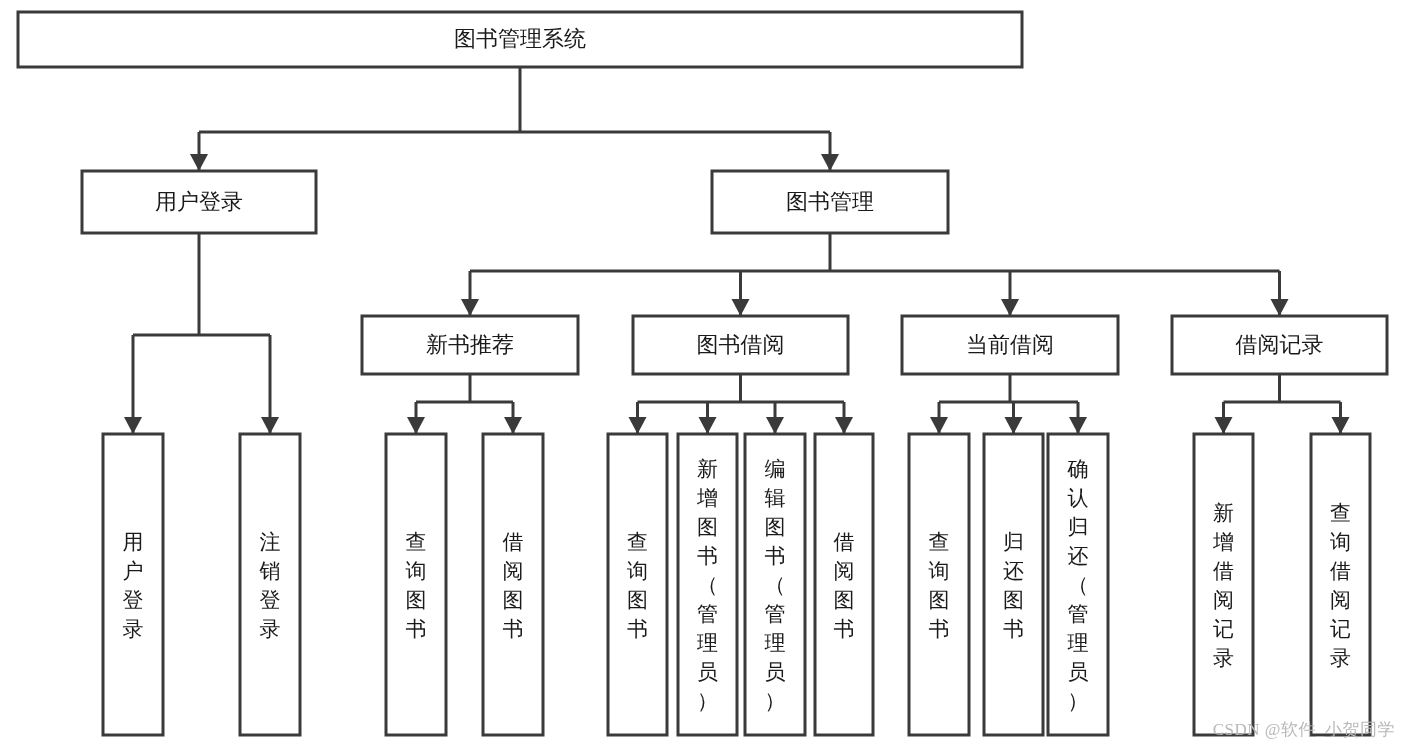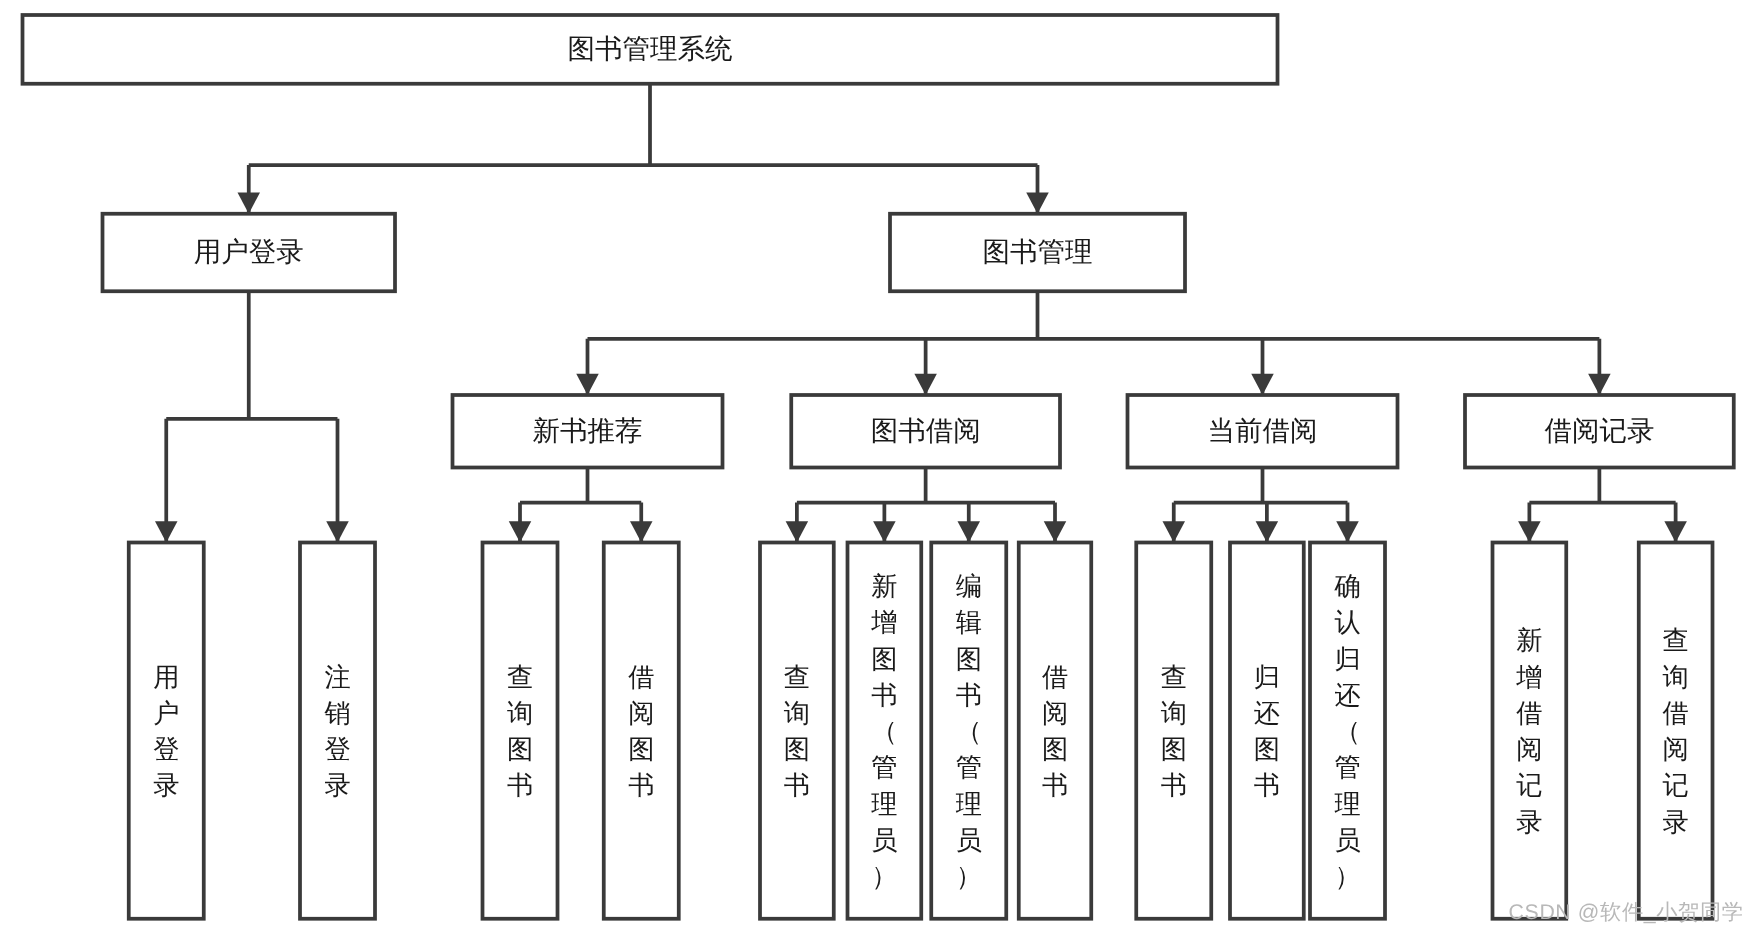--- a/index.html
+++ b/index.html
@@ -51,21 +51,21 @@
   .node-label-v {
     font-family: "Liberation Sans", "DejaVu Sans", sans-serif;
     font-size: 21px;
     fill: #1a1a1a;
     text-anchor: middle;
   }
   .watermark {
     position: absolute;
     right: 10px;
     bottom: 6px;
-    font-family: Liberation Sans, sans-serif;
+    font-family: Liberation Serif, serif;
     font-size: 17px;
     color: #b8b8b8;
     white-space: nowrap;
     letter-spacing: 0.5px;
     user-select: none;
   }
 </style>
 </head>
 <body>
 

